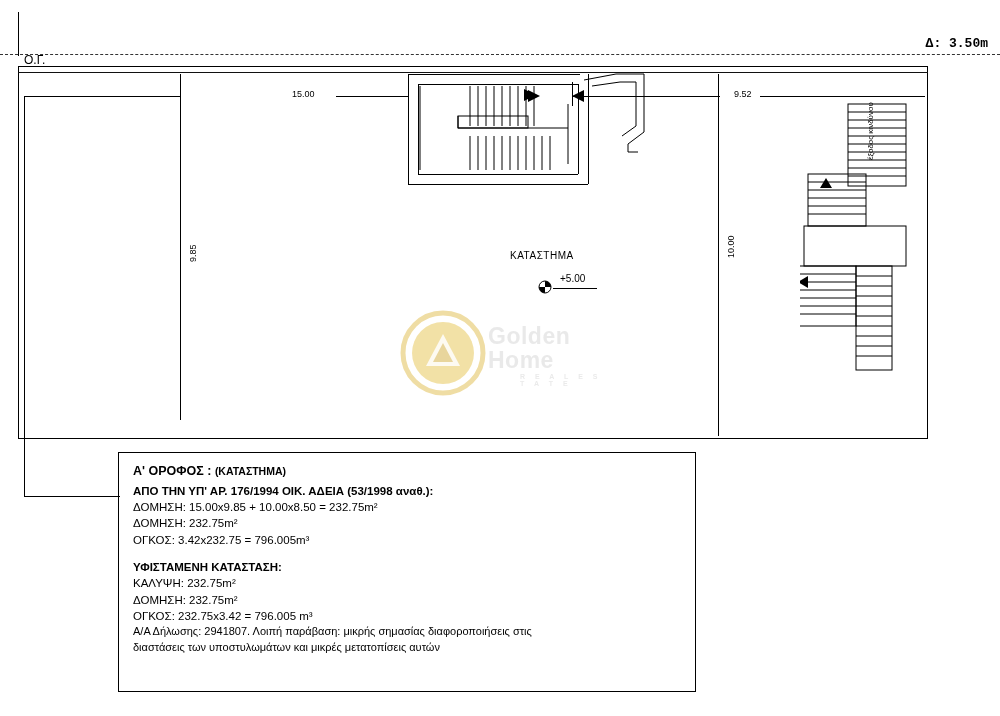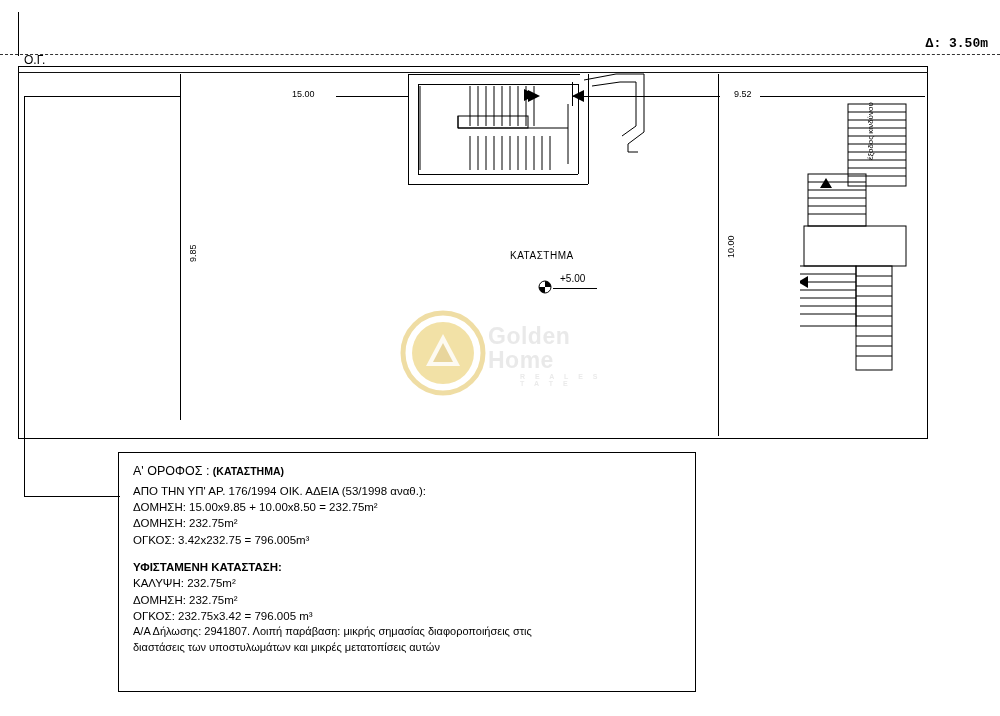--- a/index.html
+++ b/index.html
@@ -93,21 +93,21 @@
     border: 1px solid #000;
     box-sizing: border-box;
     padding: 10px 14px;
     font-size: 11.5px;
     line-height: 1.42;
   }
   #info-box .title-row {
     font-size: 12.5px;
     margin-bottom: 2px;
   }
-  #info-box .b { font-weight: normal; }
+  #info-box .b { font-weight: bold; }
   #info-box .small { font-size: 10.5px; font-weight: bold; }
   #info-box .sec-head {
     font-weight: bold;
     margin-top: 11px;
     font-size: 11.5px;
   }
   #info-box .line { font-size: 11.5px; }
   #info-box .decl-body { font-size: 11px; line-height: 1.45; }
 
   

